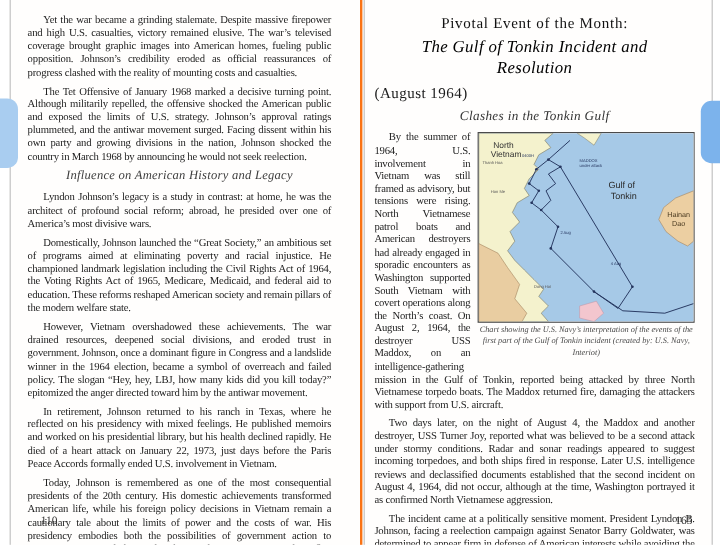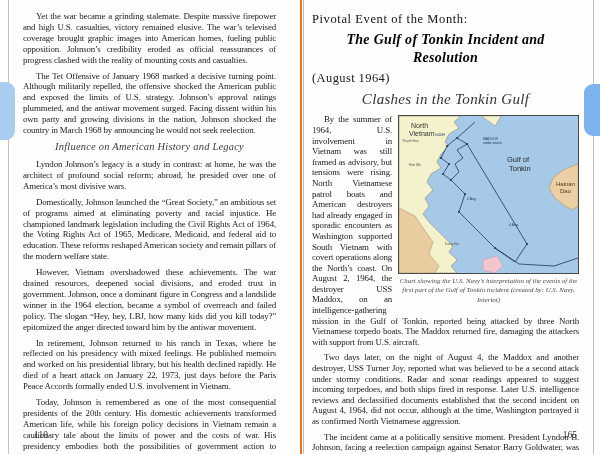--- a/index.html
+++ b/index.html
@@ -19,29 +19,29 @@
     text-align:justify;text-indent:13px;color:#222;
   }
   .lp-heading{
     margin:5px 0 7px 0;font-size:10.5px;font-style:italic;font-weight:normal;
     text-align:center;color:#3d3d3d;letter-spacing:0.2px;
   }
 
   
   .rp-inner{padding:10px 14px 0 8px;}
   .rp-kicker{
-    text-align:left;font-size:12.5px;color:#111;letter-spacing:0.6px;margin:2px 0 4px 0;
+    text-align:center;font-size:12.5px;color:#111;letter-spacing:0.6px;margin:2px 0 4px 0;
   }
   .rp-title{
     margin:2px 8px 4px 8px;text-align:center;font-size:14px;line-height:1.3;
-    font-weight:bold;font-style:italic;color:#000;letter-spacing:0.3px;
+    font-weight:normal;font-style:italic;color:#000;letter-spacing:0.3px;
     hyphens:auto;-webkit-hyphens:auto;
   }
   .rp-date{text-align:left;font-size:12.5px;color:#1a1a1a;margin:3px 0 5px 0;letter-spacing:0.4px;}
-  .rp-subtitle{text-align:center;font-size:15px;font-style:italic;color:#333;margin:0 0 6px 0;letter-spacing:0.3px;}
+  .rp-subtitle{text-align:center;font-size:11px;font-style:italic;color:#333;margin:0 0 6px 0;letter-spacing:0.3px;}
   .rp-body{overflow:hidden;}
   .rp-body p{
     margin:0 0 5px 0;font-size:8.9px;line-height:10.6px;letter-spacing:-0.15px;
     text-align:justify;text-indent:12px;color:#222;
   }
   .map-fig{
     float:right;width:181px;margin:1px 0 3px 6px;padding:0;
   }
   .map-frame{border:1px solid #4a4a4a;display:block;width:179px;height:157px;}
   .map-caption{

